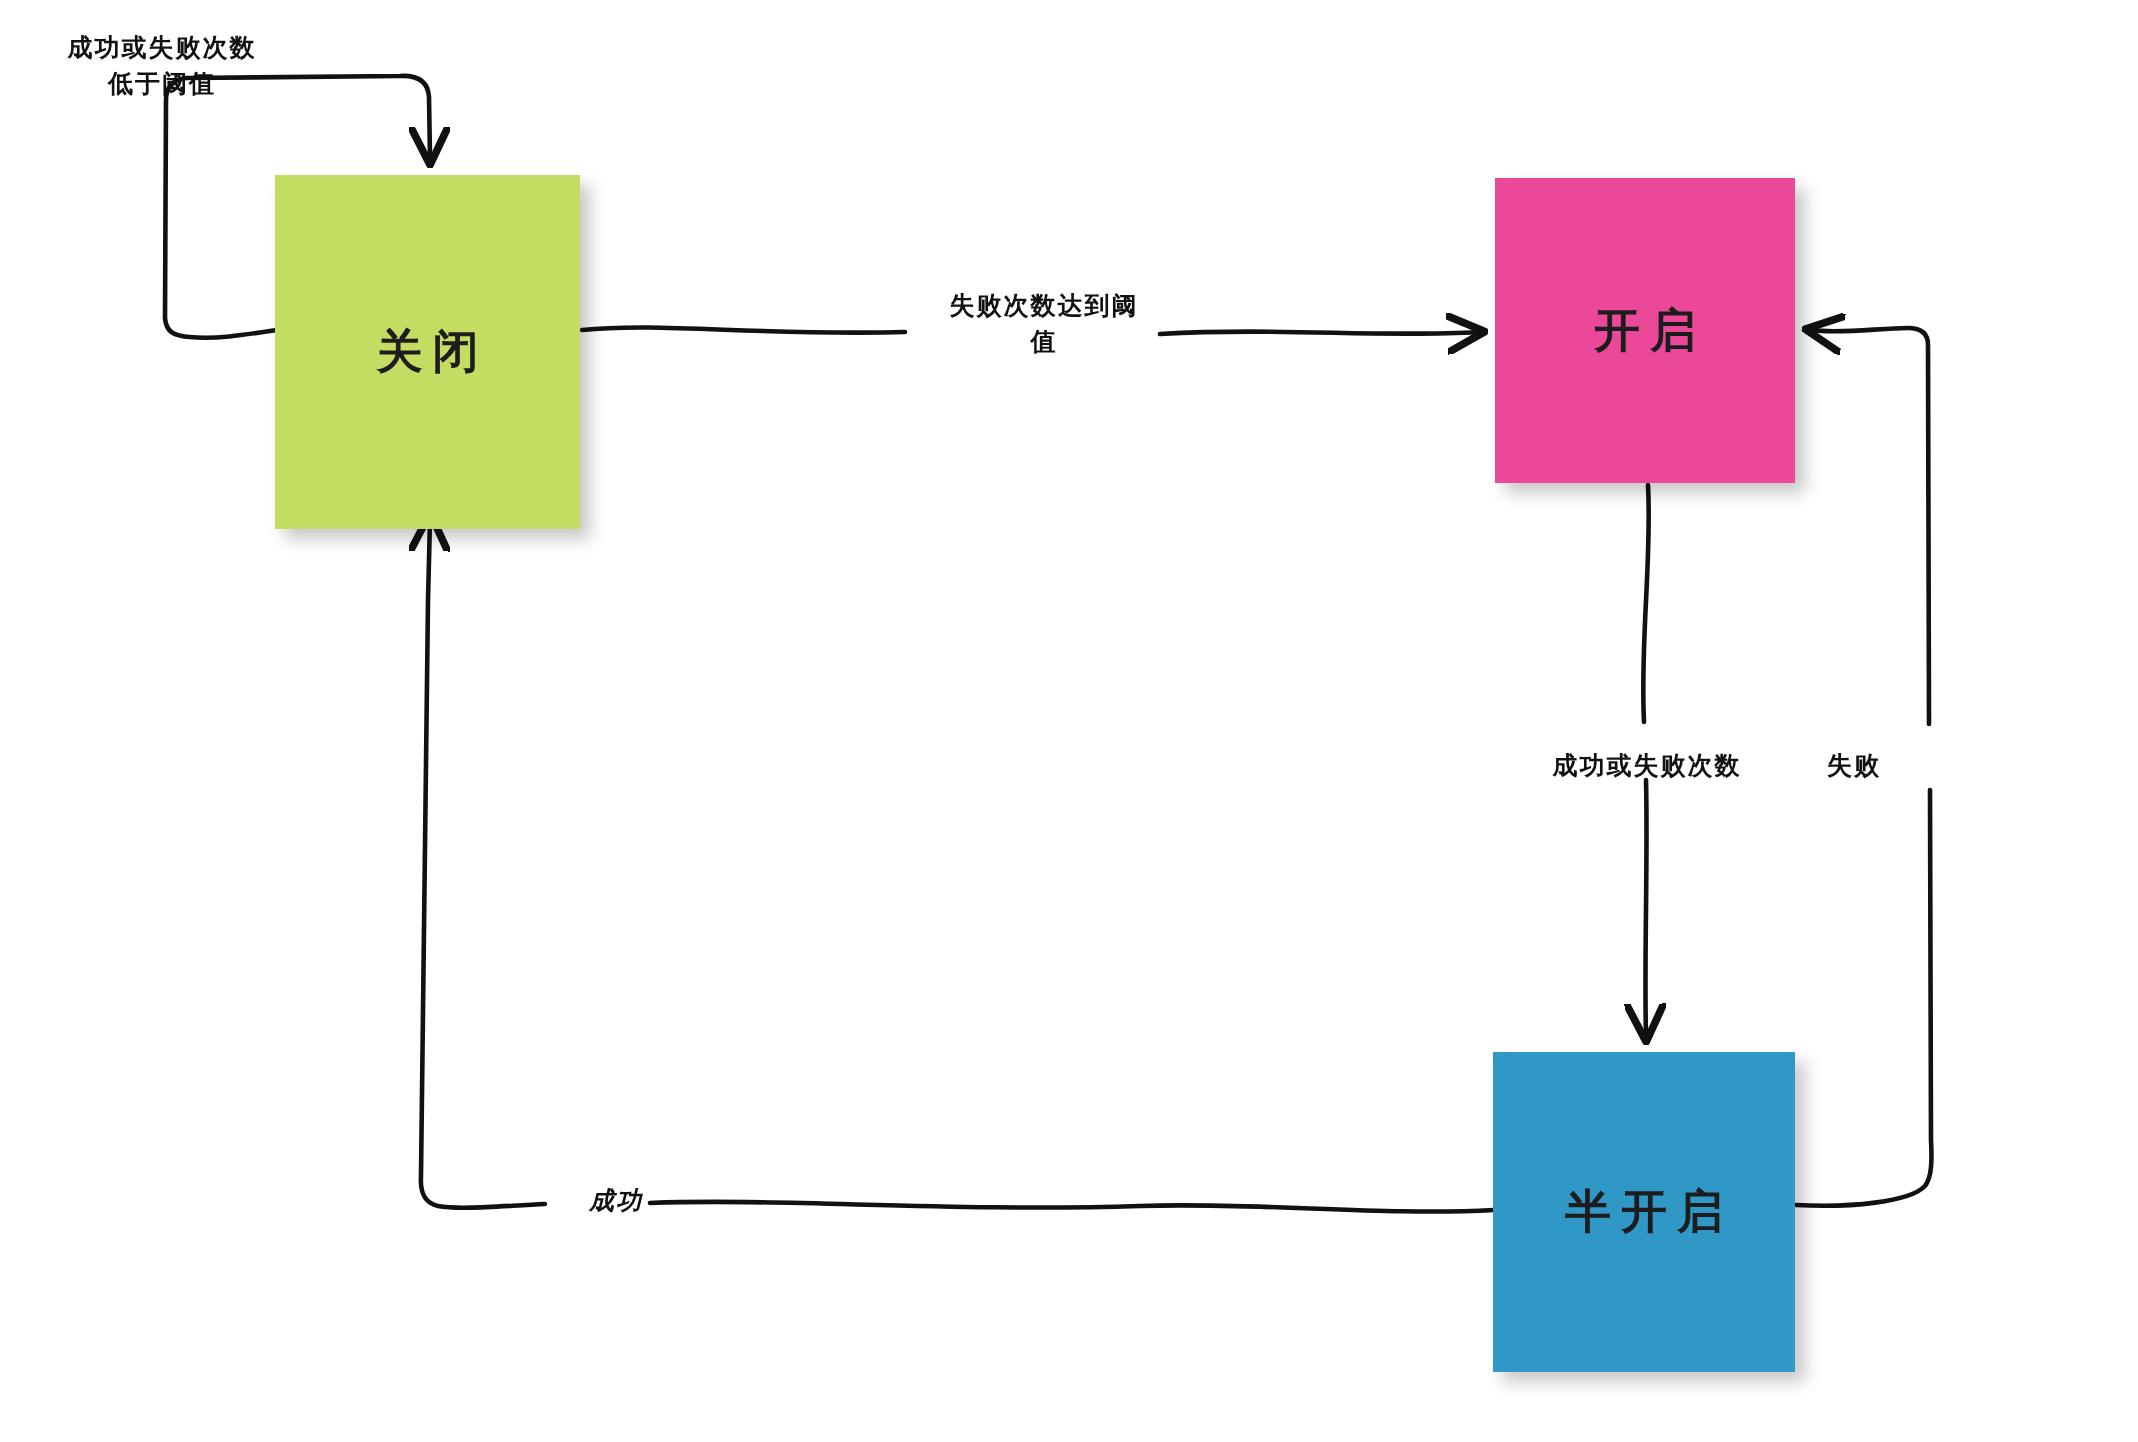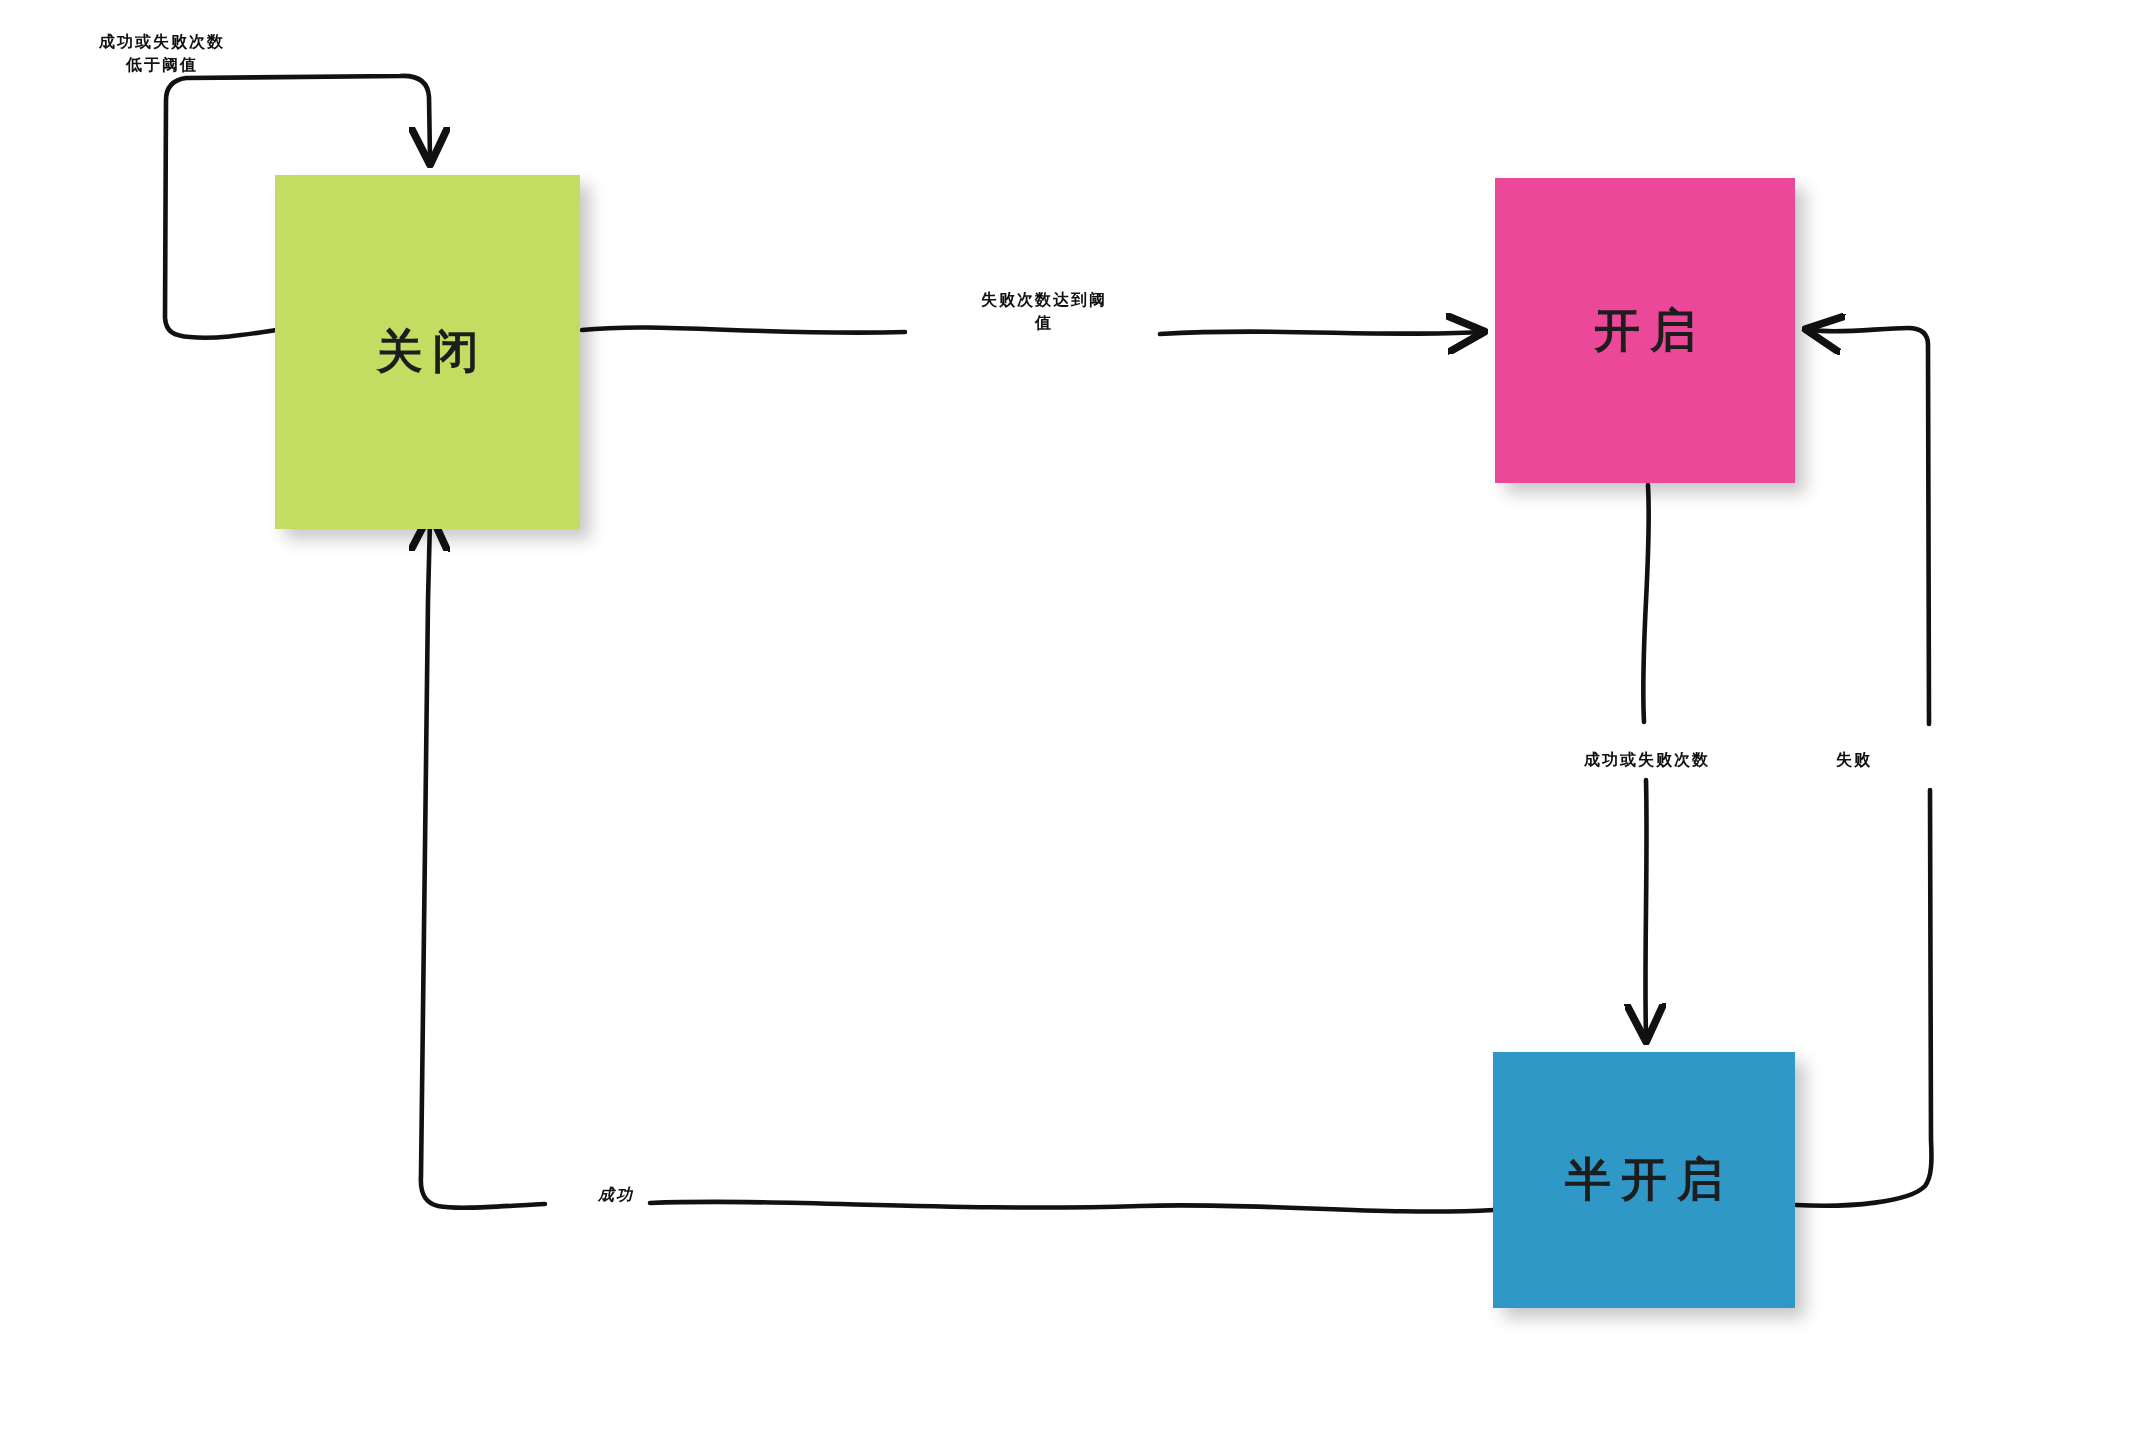--- a/index.html
+++ b/index.html
@@ -33,21 +33,21 @@
   .node-label {
     font-size: 46px;
     font-weight: 700;
     letter-spacing: 10px;
     color: #1d1d1d;
     text-indent: 10px;
     font-family: "DejaVu Sans", "Liberation Sans", sans-serif;
   }
   .edge-label {
     position: absolute;
-    font-size: 16px;
+    font-size: 25px;
     font-weight: 700;
     color: #111111;
     letter-spacing: 2px;
     line-height: 1.45;
     text-align: center;
     white-space: pre-line;
     font-family: "DejaVu Sans", "Liberation Sans", sans-serif;
   }
 </style>
 </head>
@@ -87,21 +87,21 @@
   </svg>
 
   <div class="node" style="left:275px; top:175px; width:305px; height:354px; background:#c3dc62;">
     <span class="node-label">关闭</span>
   </div>
 
   <div class="node" style="left:1495px; top:178px; width:300px; height:305px; background:#ec4899;">
     <span class="node-label">开启</span>
   </div>
 
-  <div class="node" style="left:1493px; top:1052px; width:302px; height:256px; background:#2f98c6;">
+  <div class="node" style="left:1493px; top:1052px; width:302px; height:320px; background:#2f98c6;">
     <span class="node-label">半开启</span>
   </div>
 
   <div class="edge-label" style="left:52px; top:30px; width:220px;">成功或失败次数
 低于阈值</div>
 
   <div class="edge-label" style="left:930px; top:288px; width:228px;">失败次数达到阈
 值</div>
 
   <div class="edge-label" style="left:1552px; top:748px; width:190px;">成功或失败次数</div>

